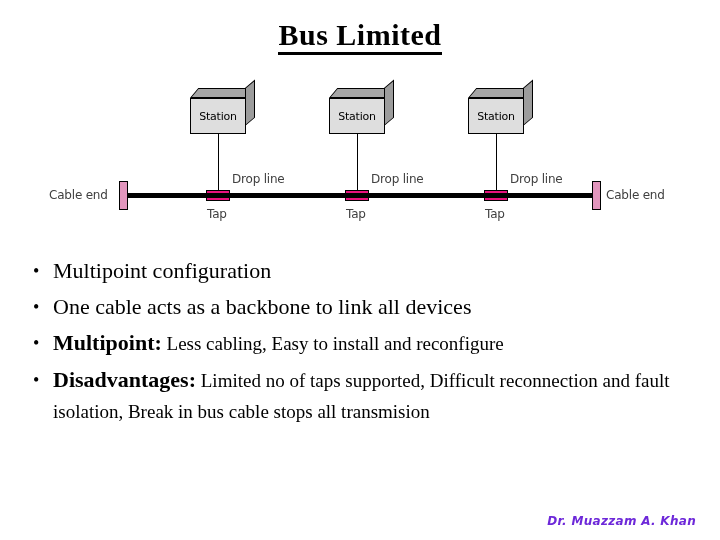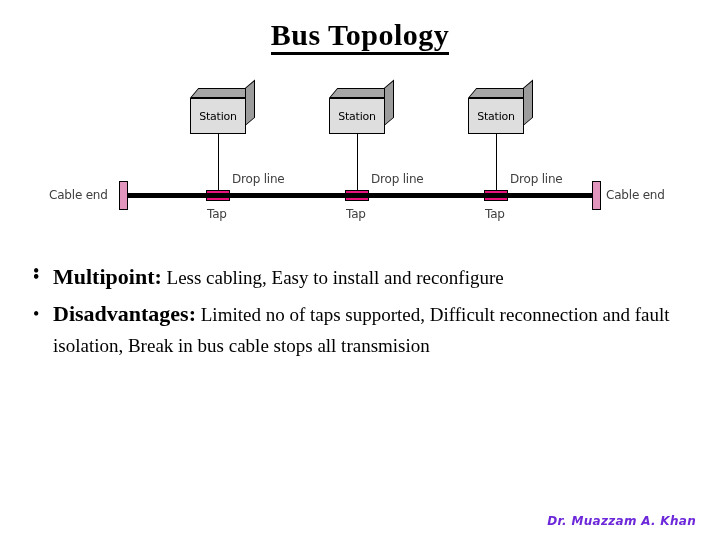--- a/index.html
+++ b/index.html
@@ -183,21 +183,21 @@
     color: #6d28d9;
     letter-spacing: 0.3px;
   }
 </style>
 </head>
 <body>
 
 <div id="slide">
 
   <div class="slide-title">
-    <span class="tt">Bus Topology</span>
+    <span class="tt">Bus Limited</span>
   </div>
 
   <div class="diagram">
 
     <div class="station" style="left:186px; top:18px;">
       <div class="top"></div>
       <div class="side"></div>
       <div class="front">
         <span class="lbl">Station</span>
       </div>
@@ -238,26 +238,26 @@
 
     <div class="cable-end" style="left:588px;"></div>
     <div class="dlabel" style="left:602px; top:118px;">Cable end</div>
 
   </div>
 
   <div class="bullets">
 
     <div class="bullet-row">
       <span class="dot">•</span>
-      <span class="lead"></span>
-    </div>
-
-    <div class="bullet-row">
-      <span class="dot">•</span>
-      <span class="lead"></span>
+      <span class="lead"></span><span class="rest" style="font-size:22px;">Multipoint configuration</span>
+    </div>
+
+    <div class="bullet-row">
+      <span class="dot">•</span>
+      <span class="lead"></span><span class="rest" style="font-size:22px;">One cable acts as a backbone to link all devices</span>
     </div>
 
     <div class="bullet-row">
       <span class="dot">•</span>
       <span class="lead">Multipoint:</span><span class="rest"> Less cabling, Easy to install and reconfigure</span>
     </div>
 
     <div class="bullet-row">
       <span class="dot">•</span>
       <span class="lead">Disadvantages:</span><span class="rest"> Limited no of taps supported, Difficult reconnection and fault isolation, Break in bus cable stops all transmision</span>

